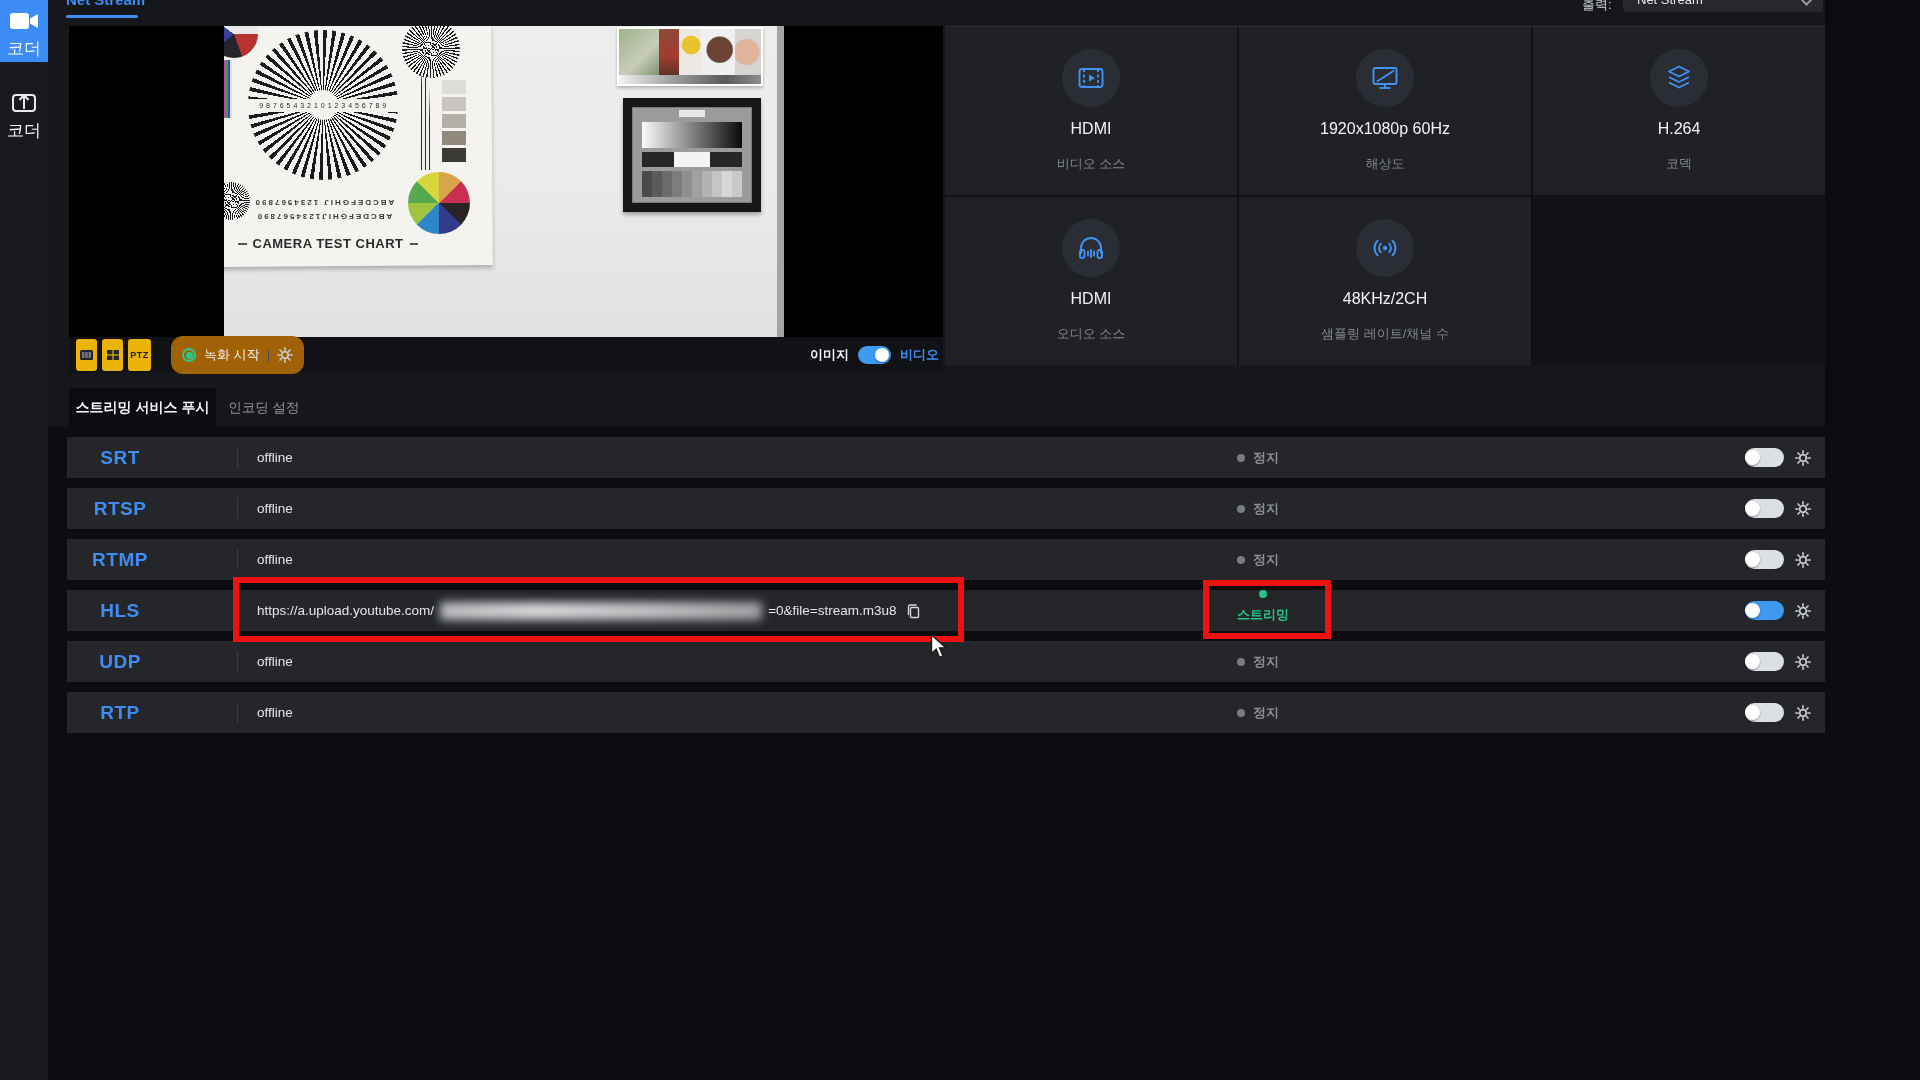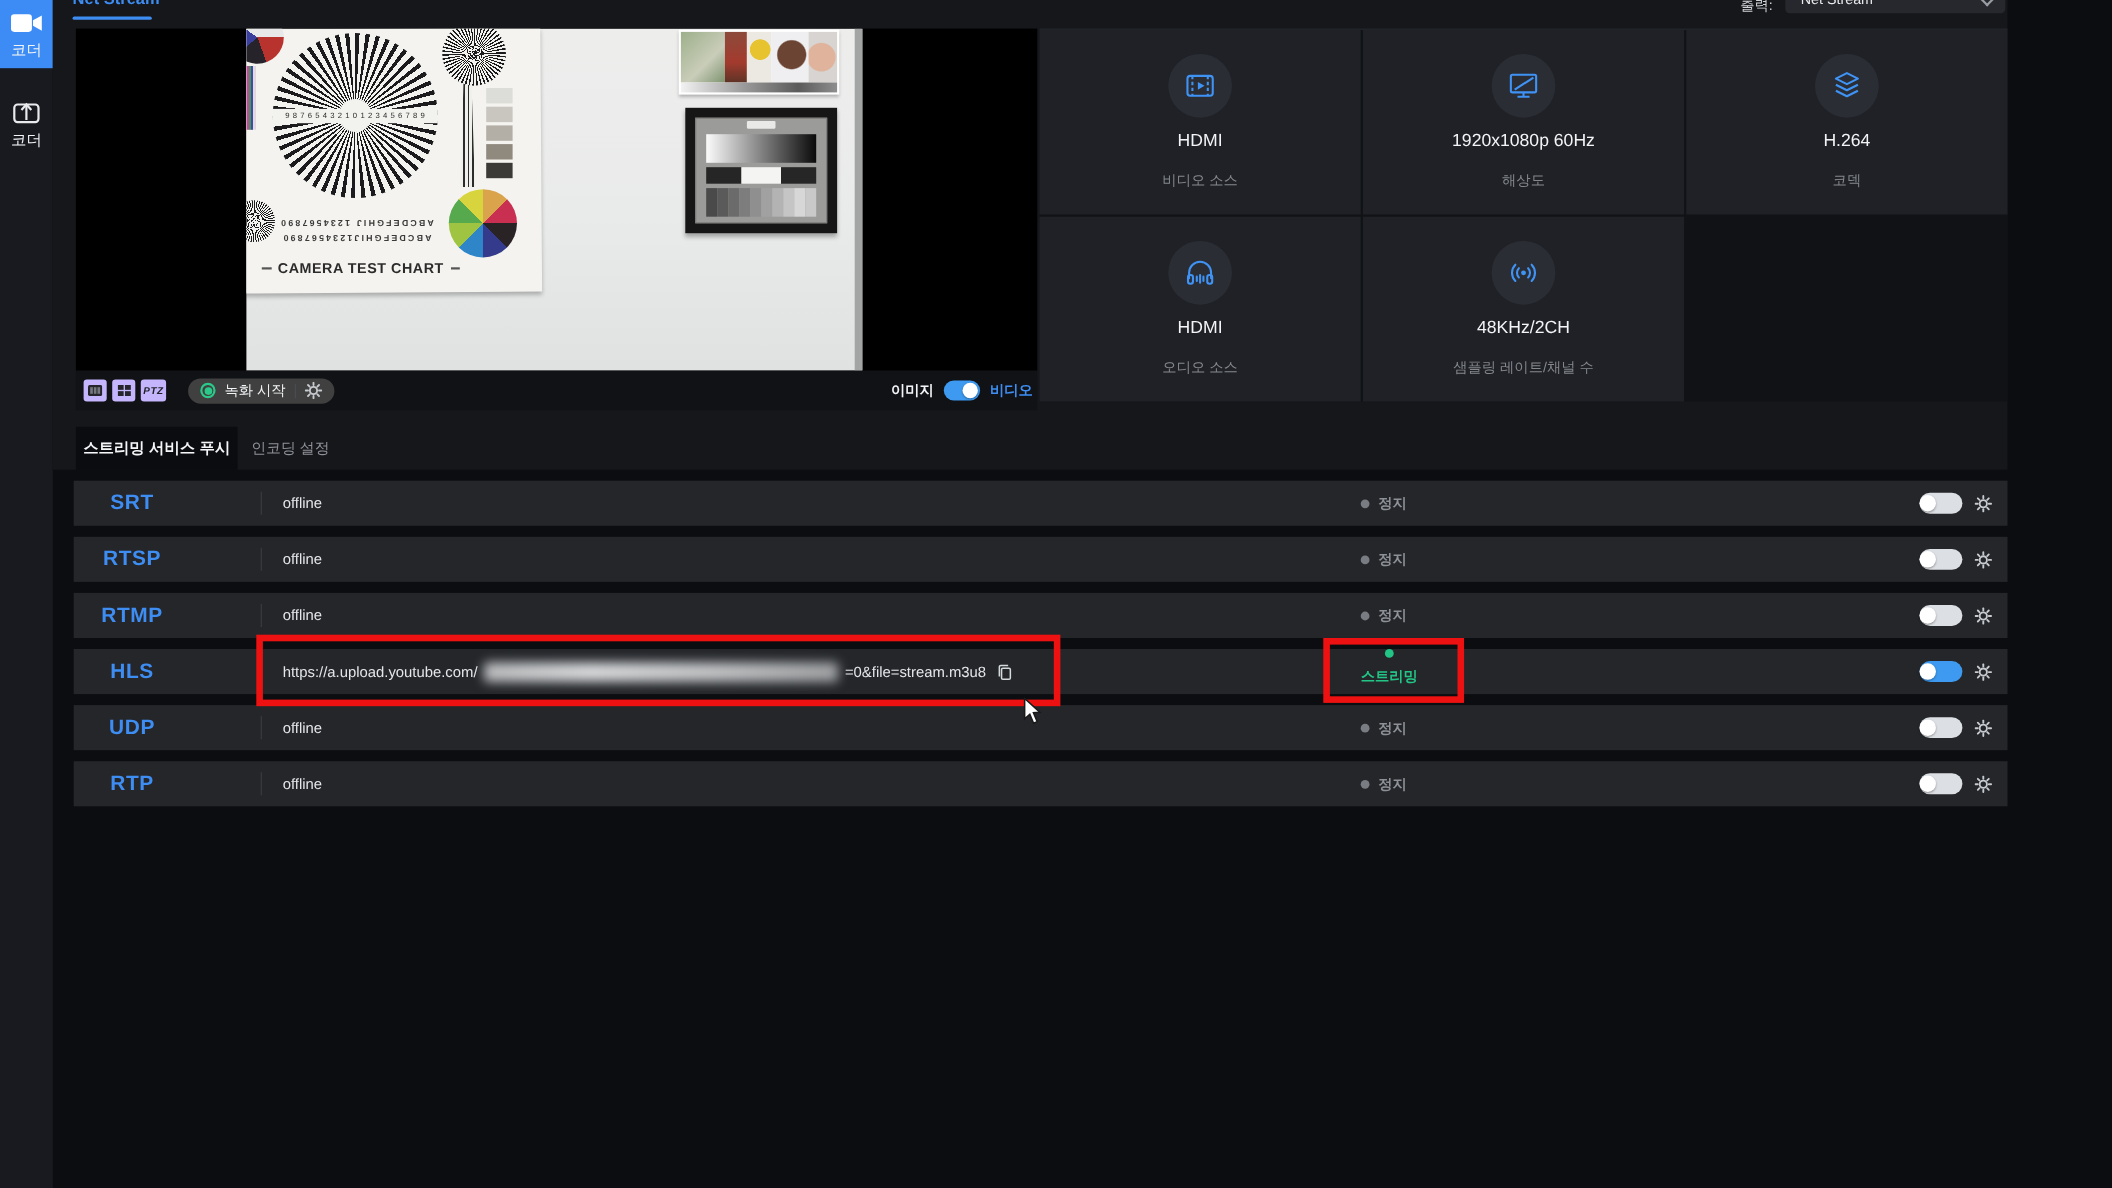--- a/index.html
+++ b/index.html
@@ -4,21 +4,21 @@
 <style>
   html,body{margin:0;padding:0;background:#0c0d10;}
   *{box-sizing:border-box;}
   .page{position:relative;width:1920px;height:1080px;overflow:hidden;
         font-family:"Liberation Sans",sans-serif;background:#0c0d10;color:#e8eaec;}
   
   .sidebar{position:absolute;left:0;top:0;width:48px;height:1080px;background:#191a1f;}
   .side-item{position:absolute;left:0;width:48px;text-align:center;}
   .side-item.active{top:0;height:62px;background:#3d8cf5;}
   .side-item .side-icon{display:block;margin:8px auto 0;}
-  .side-label{display:block;font-size:14px;color:#f2f4f6;margin-top:3px;white-space:nowrap;}
+  .side-label{display:block;font-size:17px;color:#f2f4f6;margin-top:3px;white-space:nowrap;}
   .side-item.second{top:82px;height:58px;}
   
   .upper-bg{position:absolute;left:48px;top:0;width:1777px;height:427px;background:#15171b;}
   .net-tab{position:absolute;left:66px;top:-9px;font-size:15px;font-weight:bold;color:#3e8df2;}
   .net-underline{position:absolute;left:66px;top:15px;width:72px;height:3px;background:#3e8df2;border-radius:2px;}
   .output-wrap{position:absolute;left:1582px;top:-4px;display:flex;align-items:flex-end;}
   .output-label{font-size:13px;color:#cfd2d6;line-height:18px;}
   .output-select{position:absolute;left:41px;top:-14px;width:200px;height:30px;background:#26282e;
                  border-radius:4px;display:flex;align-items:flex-end;padding:0 12px 5px 14px;}
   .output-value{font-size:13px;color:#e8eaec;flex:1;}
@@ -78,25 +78,25 @@
               background:linear-gradient(90deg,#fbfbfb,#0a0a0a);}
   .frame-mid{position:absolute;left:9px;top:44px;width:100px;height:15px;display:flex;}
   .frame-mid .d{width:32%;background:#262626;}
   .frame-mid .w{width:36%;background:#f4f4f2;}
   .frame-steps{position:absolute;left:9px;top:63px;width:100px;height:26px;display:flex;}
   .frame-steps div{flex:1;}
   .cam-edge{position:absolute;right:0;top:0;width:7px;height:100%;background:#a3a5a5;}
   
   .pbar{position:absolute;left:69px;top:337px;width:874px;height:36px;background:#111216;
         display:flex;align-items:center;}
-  .chip{height:20px;border-radius:3px;background:#c4b5fd;display:flex;align-items:center;justify-content:center;font-style:italic;}
+  .chip{height:32px;border-radius:3px;background:#eab308;display:flex;align-items:center;justify-content:center;}
   .chip.i1{width:21px;margin-left:7px;}
   .chip.i2{width:21px;margin-left:5px;}
   .chip.ptz{width:23px;margin-left:5px;font-size:9px;font-weight:bold;color:#1e2024;letter-spacing:.5px;}
-  .rec-group{margin-left:20px;height:23px;background:#404040;border-radius:12px;display:flex;
+  .rec-group{margin-left:20px;height:38px;background:#a16207;border-radius:12px;display:flex;
              align-items:center;padding:0 11px;gap:8px;}
   .rec-dot{width:14px;height:14px;border-radius:50%;border:2px solid #2bc98a;display:flex;align-items:center;justify-content:center;}
   .rec-dot i{width:7px;height:7px;border-radius:50%;background:#2bc98a;}
   .rec-label{font-size:13px;color:#f2f4f6;}
   .vsep{width:1px;height:13px;background:#4a4e54;}
   .img-vid{margin-left:auto;margin-right:4px;display:flex;align-items:center;gap:9px;}
   .iv-label{font-size:13px;color:#f2f4f6;font-weight:bold;}
   .iv-label.vid{color:#3e8df2;}
   .toggle{position:relative;border-radius:999px;cursor:pointer;}
   .toggle .knob{position:absolute;top:2px;border-radius:50%;background:#fff;box-shadow:0 1px 2px rgba(0,0,0,.35);}

